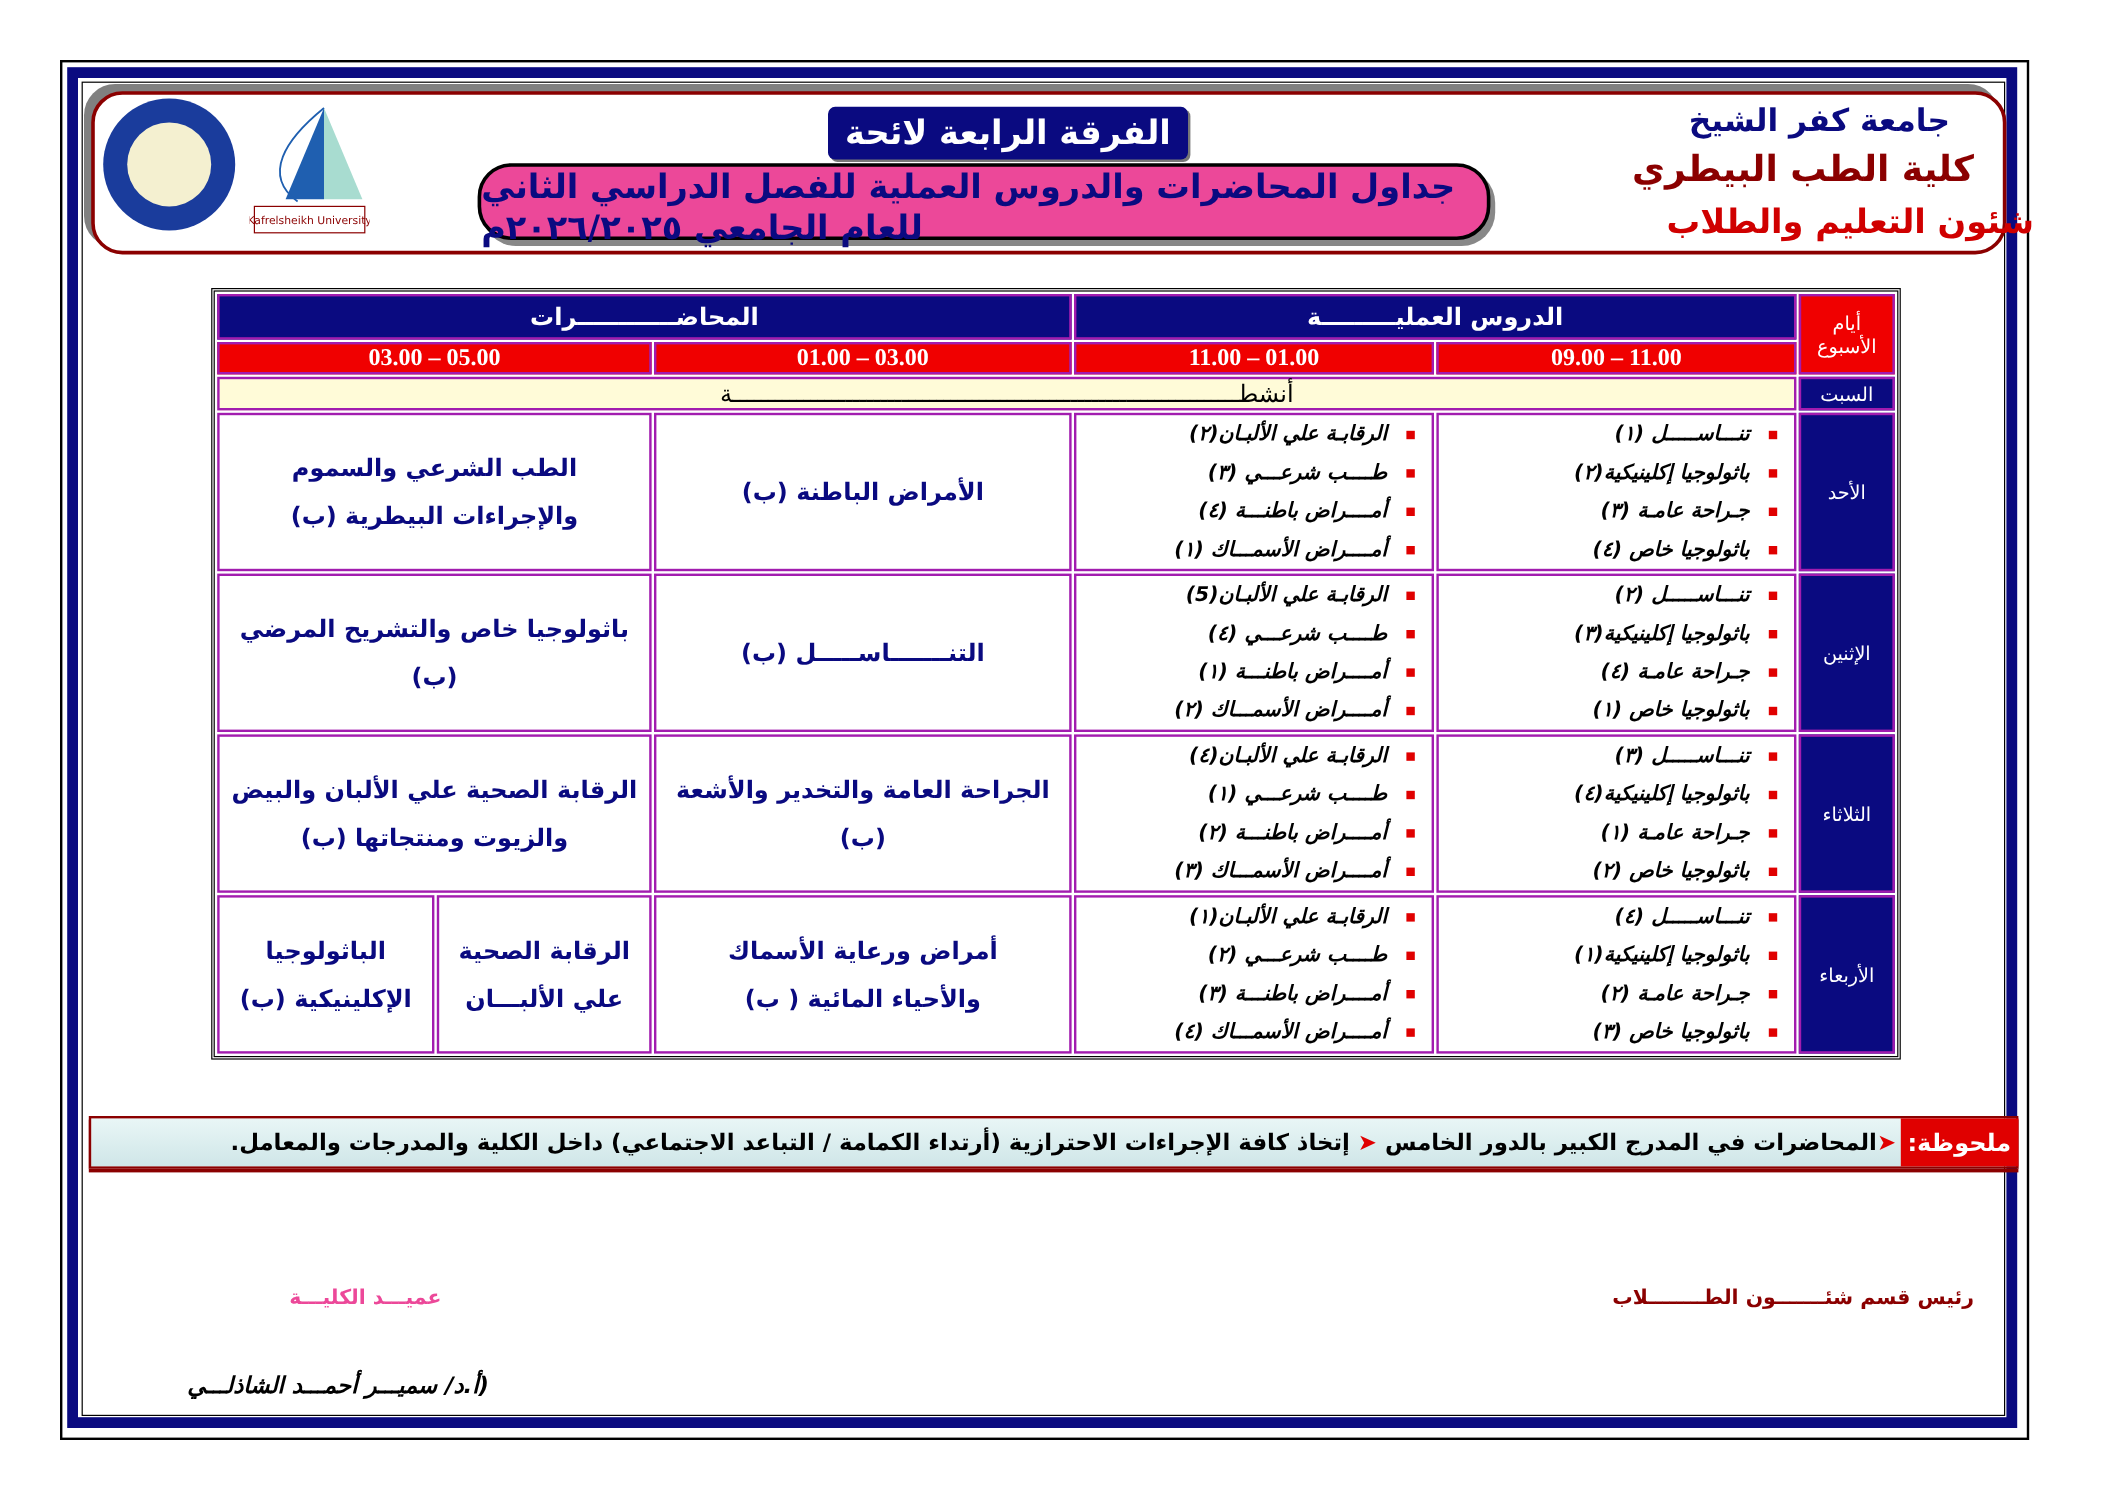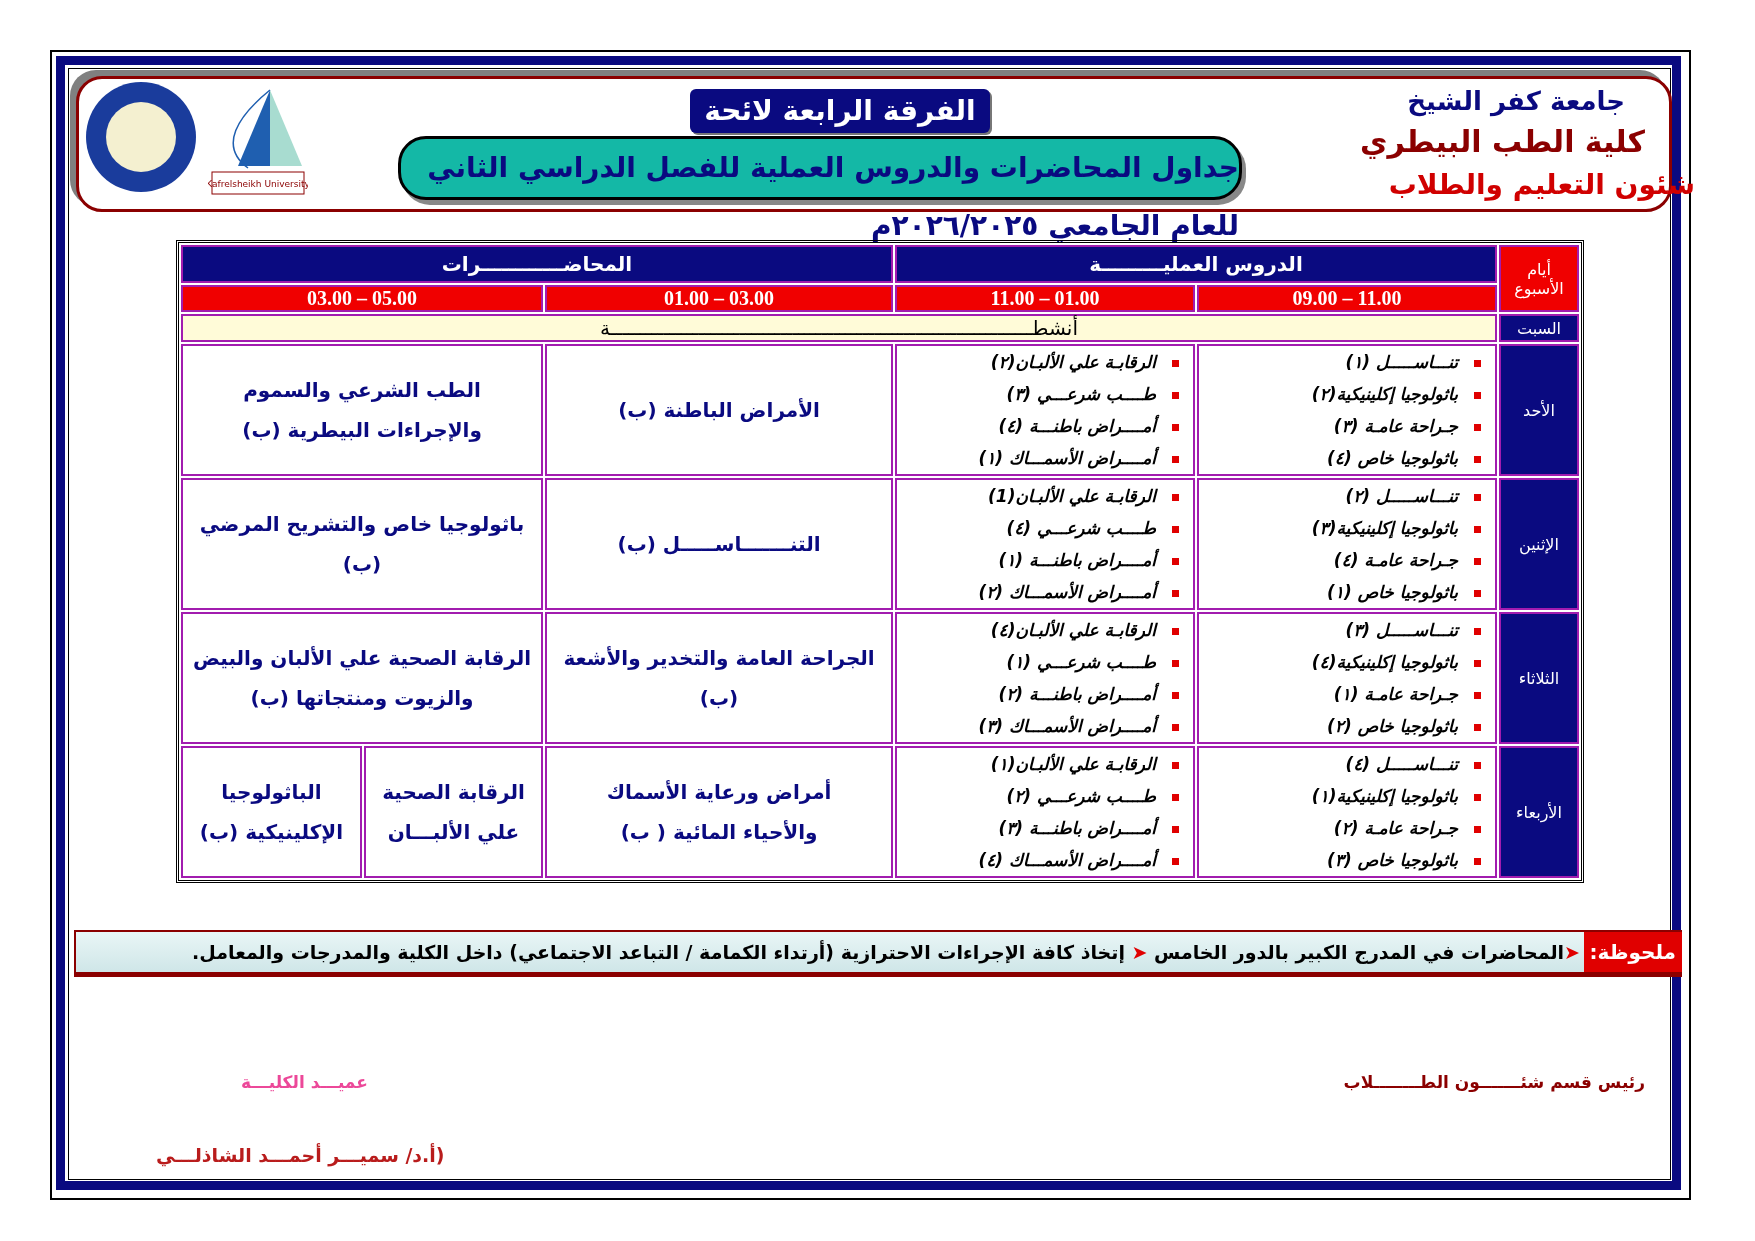--- a/index.html
+++ b/index.html
@@ -5,21 +5,21 @@
   html,body{margin:0;padding:0;background:#fff;}
   body{width:1755px;height:1241px;position:relative;overflow:hidden;font-family:"DejaVu Sans",sans-serif;}
   .frame-outer{position:absolute;left:50px;top:50px;width:1637px;height:1146px;border:2px solid #000;}
   .frame-blue{position:absolute;left:56px;top:56px;width:1625px;height:1134px;border:9px solid #0a0a80;box-sizing:border-box;}
   .frame-inner{position:absolute;left:68px;top:68px;width:1601px;height:1110px;border:1px solid #000;}
   .header-box{position:absolute;left:76px;top:76px;width:1590px;height:130px;border:3px solid #8b0000;border-radius:26px;box-shadow:-6px -6px 0 #808080;background:#fff;}
   .uni-name{position:absolute;right:130px;top:86px;font-size:26px;font-weight:bold;color:#0a0a80;direction:rtl;}
   .faculty-name{position:absolute;right:110px;top:124px;font-size:30px;font-weight:bold;color:#8b0000;direction:rtl;}
   .dept-name{position:absolute;right:60px;top:168px;font-size:28px;font-weight:bold;color:#d00000;direction:rtl;}
   .year-badge{position:absolute;left:690px;top:89px;width:300px;height:44px;background:#0a0a80;color:#fff;border-radius:6px;font-size:28px;font-weight:bold;text-align:center;line-height:44px;direction:rtl;box-shadow:2px 2px 0 #777;}
-  .title-pill{position:absolute;left:398px;top:136px;width:838px;height:58px;border:3px solid #000;border-radius:28px;background:#14b8a6;font-size:28px;font-weight:bold;color:#0a0a80;text-align:right;line-height:58px;direction:rtl;box-shadow:4px 5px 0 #888;}
+  .title-pill{position:absolute;left:398px;top:136px;width:838px;height:58px;border:3px solid #000;border-radius:28px;background:#ec4899;font-size:28px;font-weight:bold;color:#0a0a80;text-align:left;line-height:34px;direction:rtl;box-shadow:4px 5px 0 #888;}
   .logo-quality{position:absolute;left:86px;top:82px;width:110px;height:110px;border-radius:50%;background:#1a3c9c;display:flex;align-items:center;justify-content:center;}
   .logo-quality .inner{width:70px;height:70px;border-radius:50%;background:#f4f0d0;}
   .logo-uni{position:absolute;left:208px;top:86px;width:100px;height:112px;}
   table.sched{position:absolute;left:176px;top:240px;width:1408px;border-collapse:separate;border-spacing:2px;border:3px double #000;direction:rtl;}
   table.sched td{border:2px solid #a21caf;padding:0;box-sizing:border-box;}
   .h-section{background:#0a0a80;color:#fff;font-weight:bold;font-size:20px;text-align:center;height:38px;}
   .h-time{background:#f00000;color:#fff;font-family:"Liberation Serif",serif;font-weight:bold;font-size:20px;text-align:center;height:26px;}
   .h-days{background:#f00000;color:#fff;font-size:16px;text-align:center;width:80px;}
   .sat-row td{background:#fffbd8;height:26px;}
   .day-cell{background:#0a0a80;color:#fff;font-size:16px;text-align:center;width:80px;}
@@ -29,21 +29,21 @@
   .prac ul{list-style:none;margin:0;padding:0 14px 0 0;}
   .prac li{font-size:17px;font-weight:bold;color:#000;line-height:32px;direction:rtl;white-space:nowrap;}
   .prac li .bullet{display:inline-block;width:7px;height:7px;background:#e00000;margin-left:16px;vertical-align:middle;}
   .lec{text-align:center;vertical-align:middle;color:#0a0a80;font-weight:bold;font-size:20px;line-height:40px;}
   .note-bar{position:absolute;left:74px;top:930px;width:1604px;height:40px;border:2px solid #8b0000;background:linear-gradient(#e9f6f6,#cfe6e8);box-shadow:0 3px 0 #8b0000;direction:rtl;}
   .note-label{position:absolute;right:-2px;top:0;height:40px;background:#e00000;color:#fff;font-weight:bold;font-size:20px;line-height:40px;padding:0 6px;}
   .note-text{position:absolute;right:100px;top:0;height:40px;line-height:40px;font-weight:bold;font-size:19px;color:#000;white-space:nowrap;}
   .arrow{color:#e00000;}
   .sig-dean-title{position:absolute;left:226px;top:1072px;font-size:17px;font-weight:bold;color:#ec4899;direction:rtl;margin-left:15px;}
   .sig-head-title{position:absolute;right:110px;top:1072px;font-size:17px;font-weight:bold;color:#8b0000;direction:rtl;}
-  .sig-dean-name{position:absolute;left:156px;top:1144px;font-size:19px;font-weight:bold;color:#b91c1c;direction:rtl;}
+  .sig-dean-name{position:absolute;left:156px;top:1144px;font-size:19px;font-weight:bold;color:#000000;direction:rtl;font-style:italic;}
 </style>
 </head>
 <body>
 
 <div class="frame-outer"></div>
 <div class="frame-blue"></div>
 <div class="frame-inner"></div>
 
 <div class="header-box"></div>
 <div class="logo-quality">
@@ -113,21 +113,21 @@
         <td class="prac">
           <ul>
             <li><span class="bullet"></span><span>تنـــاســـــل (٢)</span></li>
             <li><span class="bullet"></span><span>باثولوجيا إكلينيكية(٣)</span></li>
             <li><span class="bullet"></span><span>جـراحة عامـة (٤)</span></li>
             <li><span class="bullet"></span><span>باثولوجيا خاص (١)</span></li>
           </ul>
         </td>
         <td class="prac">
           <ul>
-            <li><span class="bullet"></span><span>الرقابـة علي الألبـان(1)</span></li>
+            <li><span class="bullet"></span><span>الرقابـة علي الألبـان(5)</span></li>
             <li><span class="bullet"></span><span>طــــب شرعـــي (٤)</span></li>
             <li><span class="bullet"></span><span>أمــــراض باطنـــة (١)</span></li>
             <li><span class="bullet"></span><span>أمــــراض الأسمـــاك (٢)</span></li>
           </ul>
         </td>
         <td class="lec">
           <div>التنـــــــاســـــل (ب)</div>
         </td>
         <td class="lec" colspan="2">
           <div>باثولوجيا خاص والتشريح المرضي (ب)</div>

